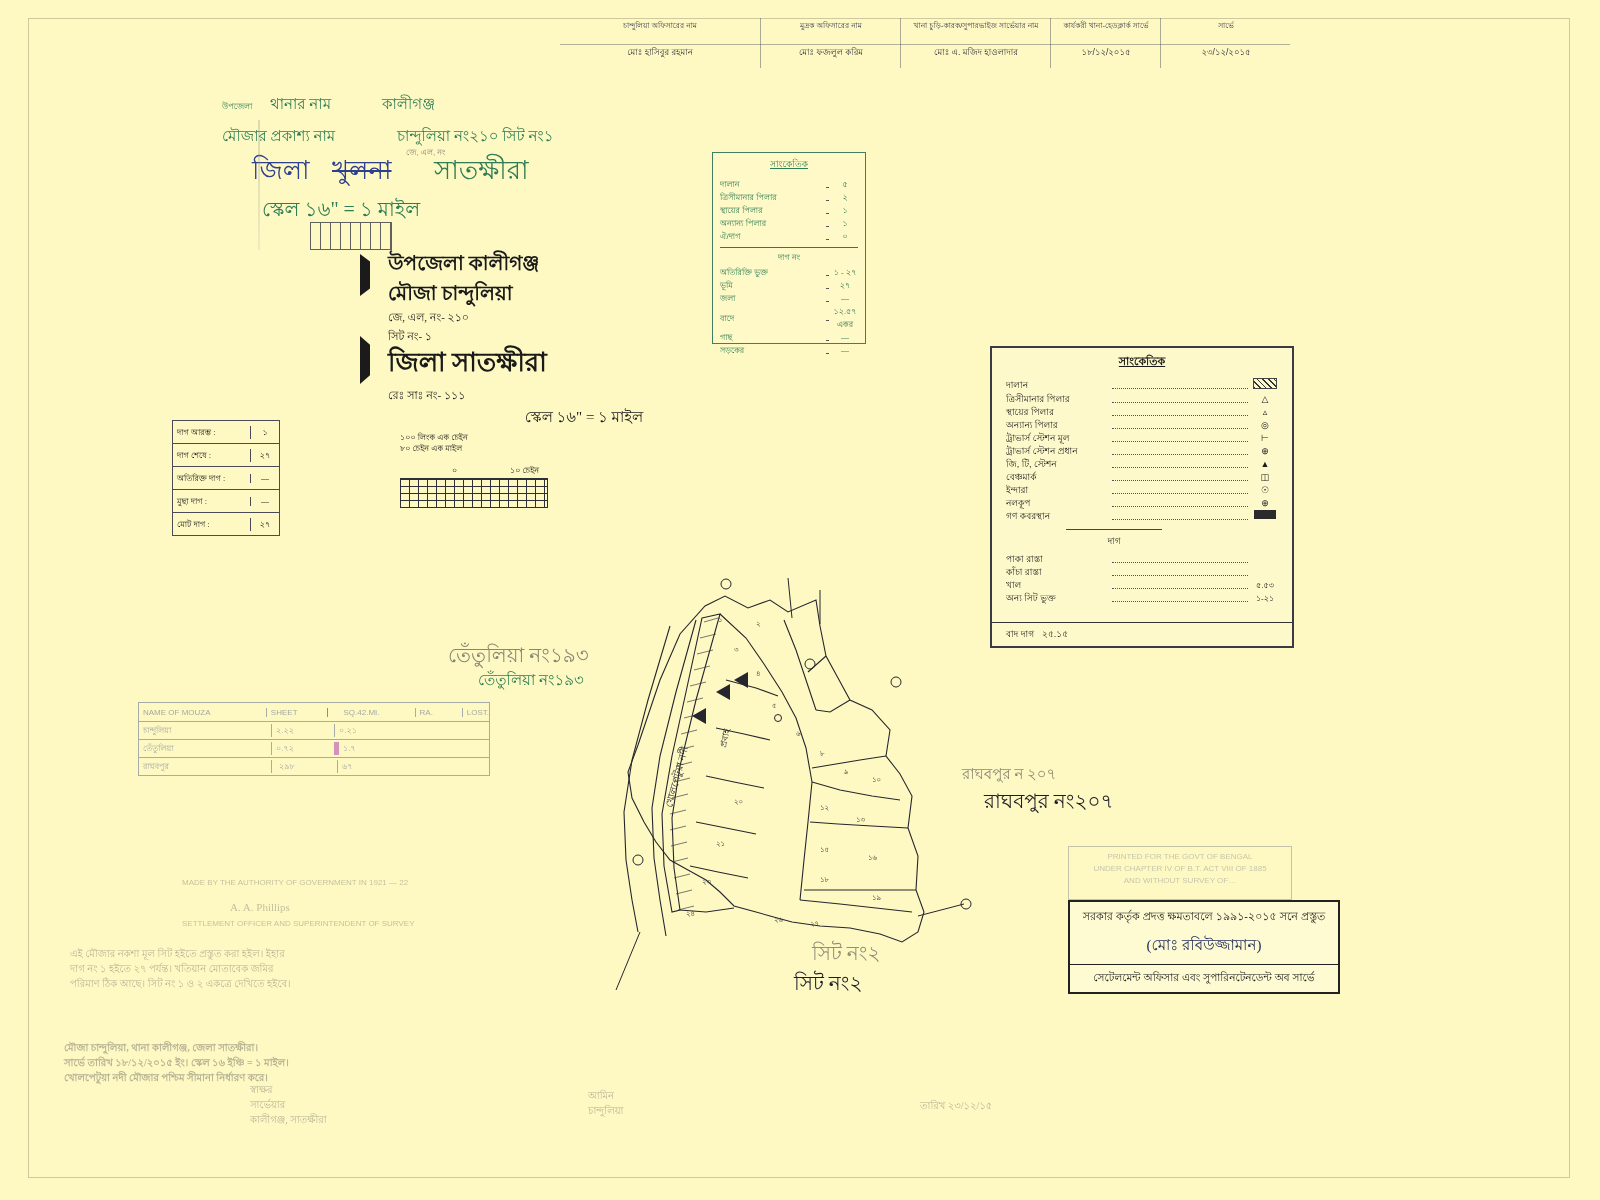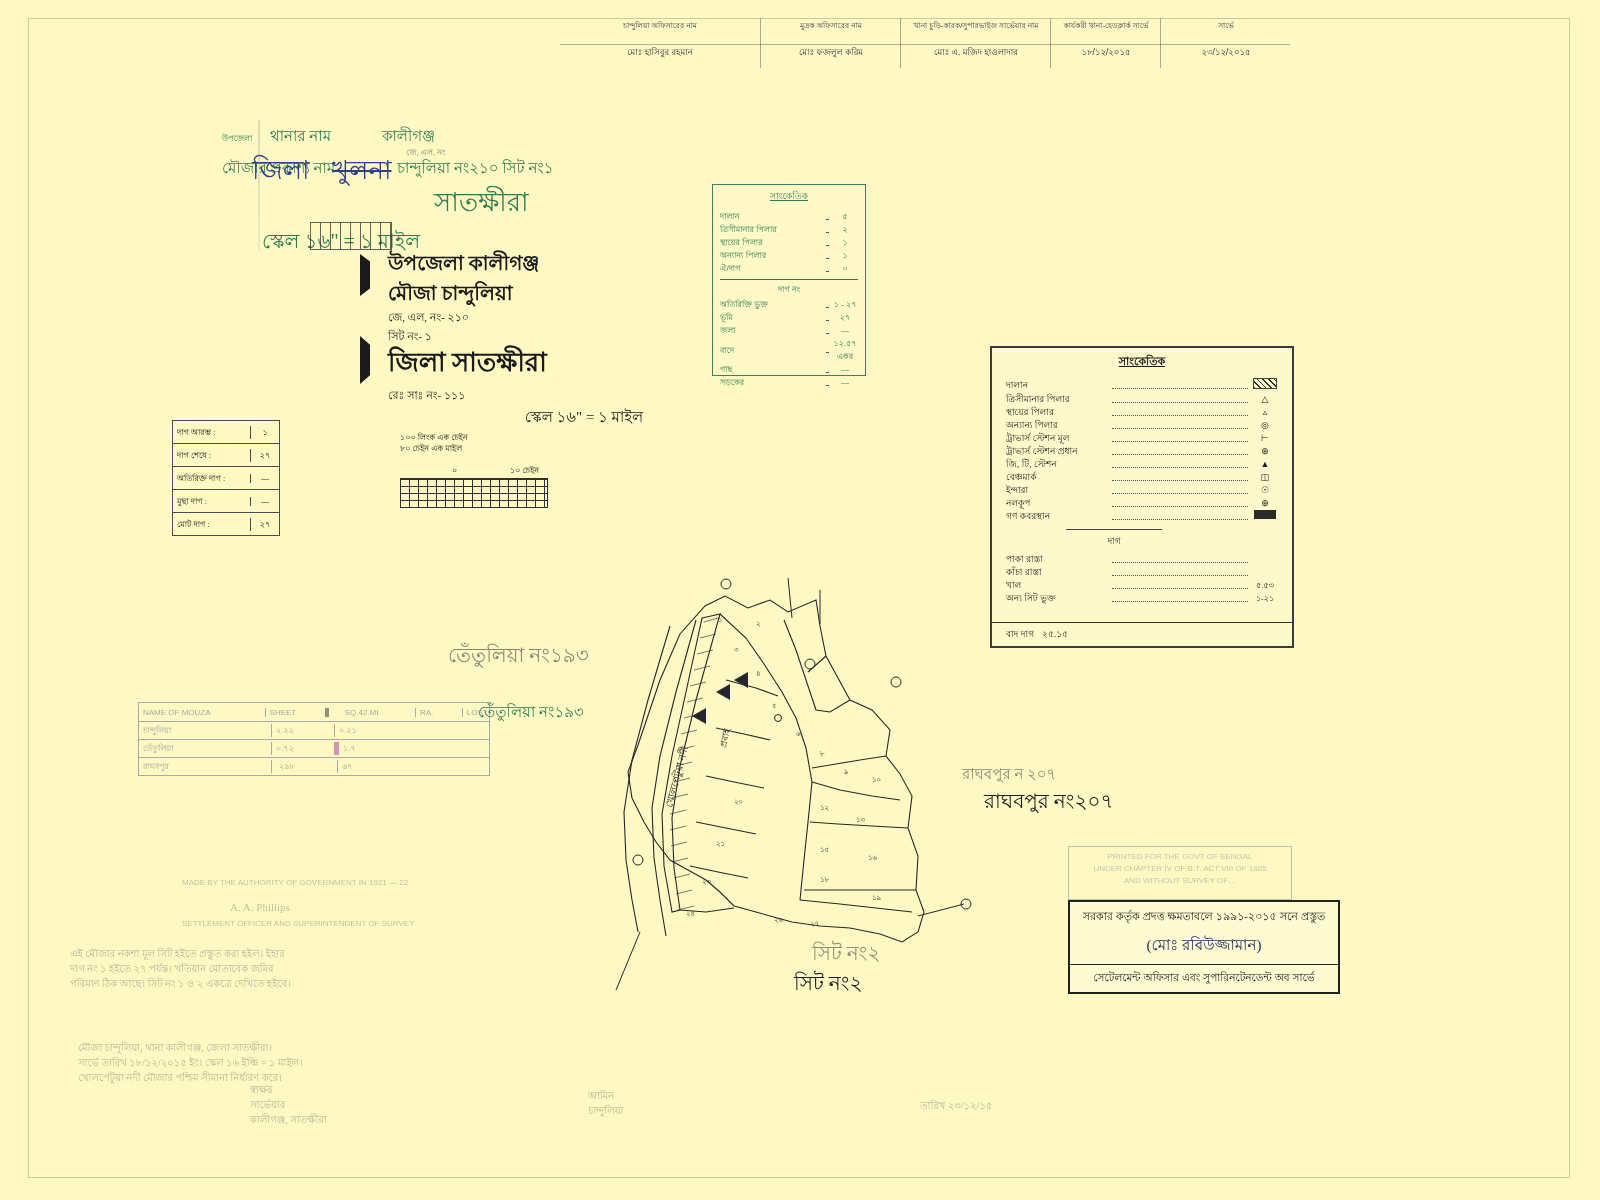--- a/index.html
+++ b/index.html
@@ -16,21 +16,21 @@
       radial-gradient(ellipse at 12% 8%, rgba(190,175,140,.35), rgba(190,175,140,0) 45%),
       radial-gradient(ellipse at 92% 6%, rgba(175,160,125,.30), rgba(175,160,125,0) 40%),
       radial-gradient(ellipse at 96% 95%, rgba(180,165,130,.30), rgba(180,165,130,0) 45%),
       radial-gradient(ellipse at 5% 95%, rgba(185,170,135,.30), rgba(185,170,135,0) 45%),
       linear-gradient(180deg, #f3f1e7 0%, #ecead f 40%, #eeece2 100%);
     pointer-events:none;
   }
   .frame{position:absolute;left:28px;top:18px;right:30px;bottom:22px;border:1px solid rgba(90,80,60,.28);}
   .abs{position:absolute;}
   .blue{color:#2e3f8f;}
-  .green{color:#2f7d54;margin-top:32px;}
+  .green{color:#2f7d54;}
   .pencil{color:#8b8778;}
   .tiny{font-size:8px;}
   .sm{font-size:9px;}
   .md{font-size:11px;}
   .lg{font-size:15px;text-align:center;}
   .xl{font-size:20px;}
   .xxl{font-size:26px;}
   .hand{font-family:"Liberation Serif", serif;}
   .faint{opacity:.45;}
   .vfaint{opacity:.28;}
@@ -325,21 +325,21 @@
       <span class="sm">বাদ দাগ</span>
       <span class="sm" style="margin-left:8px;">২৫.১৫</span>
     </div>
   </div>
 
   <div class="abs faint" style="left:138px;top:702px;width:352px;border-radius:23px;">
     <div style="border:1px solid #3f4f8a;color:#33427a;">
       <div style="display:flex;height:18px;border-bottom:1px solid #3f4f8a;align-items:center;">
         <span class="tiny" style="width:128px;padding-left:4px;">NAME OF MOUZA</span>
         <span class="tiny" style="width:58px;border-left:1px solid #3f4f8a;padding-left:4px;">SHEET</span>
-        <span class="tiny" style="width:74px;border-left:4px solid #0f172a;padding-left:16px;">SQ.42.MI.</span>
+        <span class="tiny" style="width:74px;border-left:1px solid #0f172a;padding-left:16px;">SQ.42.MI.</span>
         <span class="tiny" style="width:44px;border-left:1px solid #3f4f8a;padding-left:4px;">RA.</span>
         <span class="tiny" style="flex:1;border-left:1px solid #3f4f8a;padding-left:4px;">LOST.</span>
       </div>
       <div style="display:flex;height:17px;border-bottom:1px solid #3f4f8a;align-items:center;">
         <span class="tiny" style="width:128px;padding-left:4px;">চান্দুলিয়া</span>
         <span class="tiny" style="width:58px;border-left:1px solid #3f4f8a;padding-left:4px;">২.২২</span>
         <span class="tiny" style="width:74px;border-left:1px solid #3f4f8a;padding-left:4px;">০.২১</span>
         <span class="tiny" style="width:44px;border-left:1px solid #3f4f8a;padding-left:4px;"></span>
         <span class="tiny" style="flex:1;border-left:1px solid #3f4f8a;padding-left:4px;"></span>
       </div>
@@ -490,21 +490,21 @@
 
   <div class="abs vfaint" style="left:182px;top:878px;width:420px;color:#2b2b38;">
     <div class="tiny">MADE BY THE AUTHORITY OF GOVERNMENT IN 1921 — 22</div>
     <div class="md hand" style="margin:14px 0 6px 48px;">A. A. Phillips</div>
     <div class="tiny">SETTLEMENT OFFICER AND SUPERINTENDENT OF SURVEY</div>
   </div>
 
   <div class="scribble" style="left:70px;top:946px;width:330px;white-space:pre-line;">এই মৌজার নকশা মূল সিট হইতে প্রস্তুত করা হইল। ইহার
 দাগ নং ১ হইতে ২৭ পর্যন্ত। খতিয়ান মোতাবেক জমির
 পরিমাণ ঠিক আছে। সিট নং ১ ও ২ একত্রে দেখিতে হইবে।</div>
-  <div class="scribble" style="left:78px;top:1040px;width:600px;white-space:pre-line;">মৌজা চান্দুলিয়া, থানা কালীগঞ্জ, জেলা সাতক্ষীরা।
+  <div class="scribble" style="left:64px;top:1040px;width:600px;white-space:pre-line;font-weight:bold;">মৌজা চান্দুলিয়া, থানা কালীগঞ্জ, জেলা সাতক্ষীরা।
 সার্ভে তারিখ ১৮/১২/২০১৫ ইং। স্কেল ১৬ ইঞ্চি = ১ মাইল।
 খোলপেটুয়া নদী মৌজার পশ্চিম সীমানা নির্ধারণ করে।</div>
   <div class="scribble" style="left:250px;top:1082px;width:160px;white-space:pre-line;">স্বাক্ষর
 সার্ভেয়ার
 কালীগঞ্জ, সাতক্ষীরা</div>
   <div class="scribble" style="left:588px;top:1088px;width:140px;white-space:pre-line;">আমিন
 চান্দুলিয়া</div>
   <div class="scribble" style="left:920px;top:1098px;width:160px;">তারিখ ২৩/১২/১৫</div>
 
   <div class="scribble" style="left:1090px;top:1020px;width:240px;line-height:16px;">&nbsp;</div>

